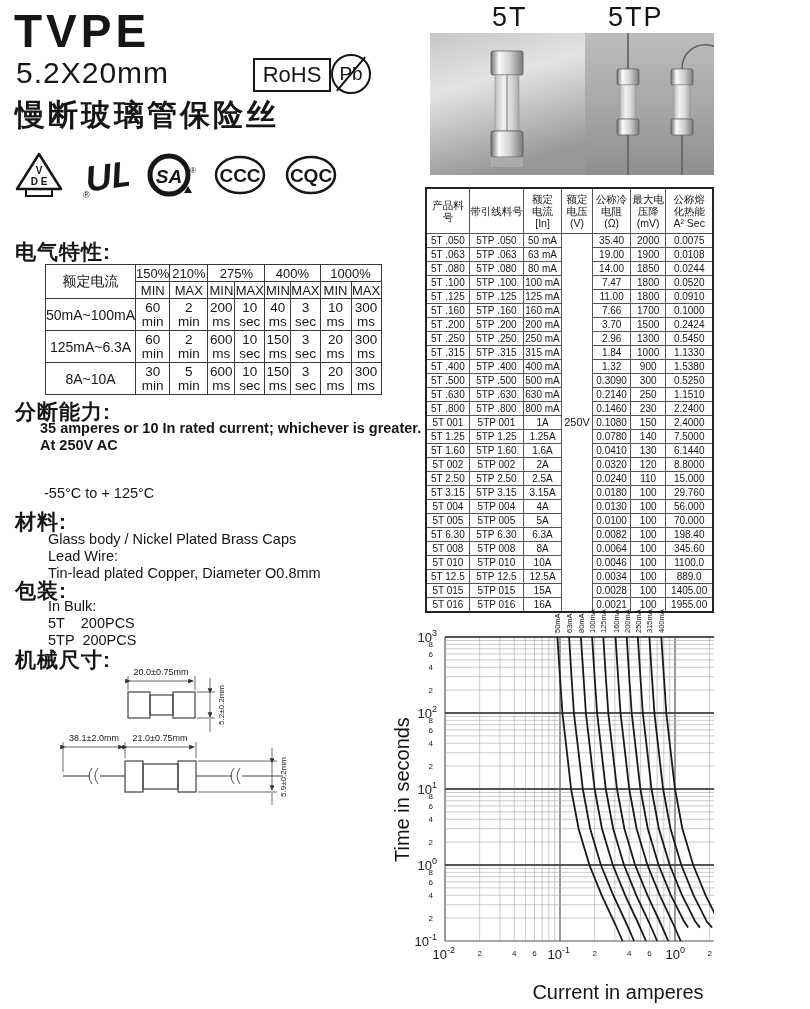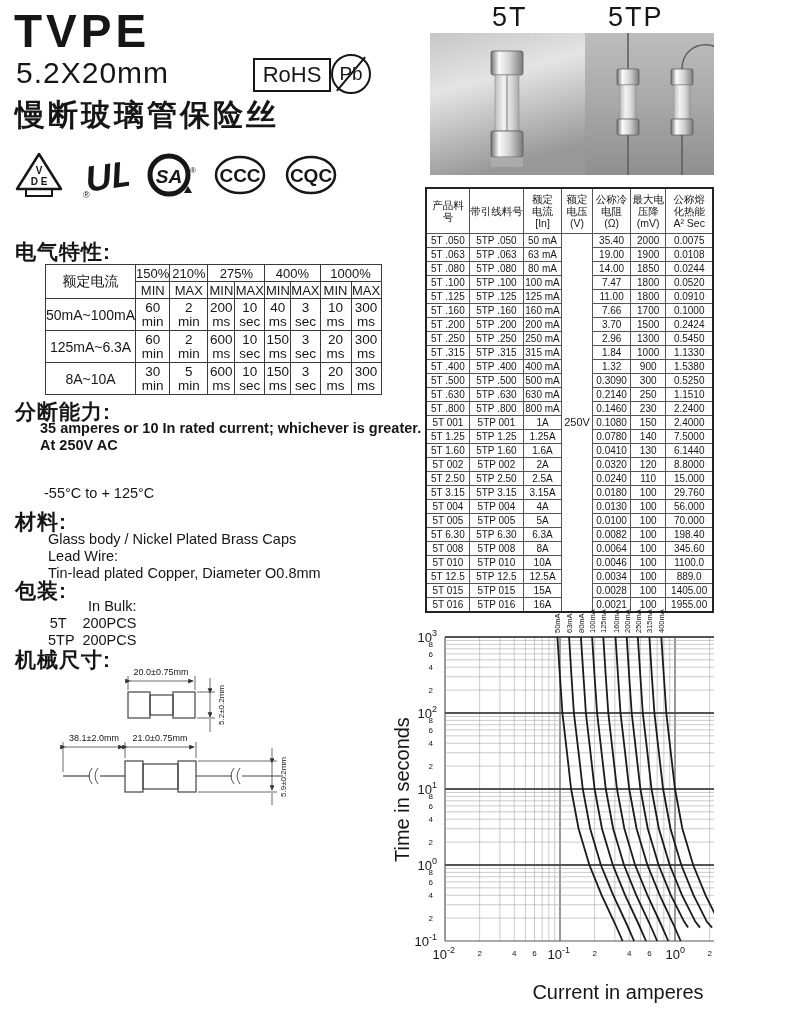--- a/index.html
+++ b/index.html
@@ -249,21 +249,21 @@
     </div>
 
   <div class="abs h-cjk" style="left:15px;top:508px;">材料:</div>
   <div class="abs body-lines" style="left:48px;top:531px;">
       <div>Glass body / Nickel Plated Brass Caps</div>
       <div>Lead Wire:</div>
       <div>Tin-lead plated Copper, Diameter O0.8mm</div>
     </div>
 
   <div class="abs h-cjk" style="left:15px;top:577px;">包装:</div>
-  <div class="abs body-lines" style="left:48px;top:598px;text-align:right;">
+  <div class="abs body-lines" style="left:48px;top:598px;">
       <div>In Bulk:</div>
       <div>5T    200PCS</div>
       <div>5TP  200PCS</div>
     </div>
 
   <div class="abs h-cjk" style="left:15px;top:646px;">机械尺寸:</div>
   <svg class="abs" style="left:40px;top:662px;" width="320" height="150" viewBox="0 0 320 150">
     <defs>
       <marker id="arr" markerWidth="8" markerHeight="8" refX="6" refY="3" orient="auto">
         <polygon points="0,0 7,3 0,6" fill="#333"></polygon>

